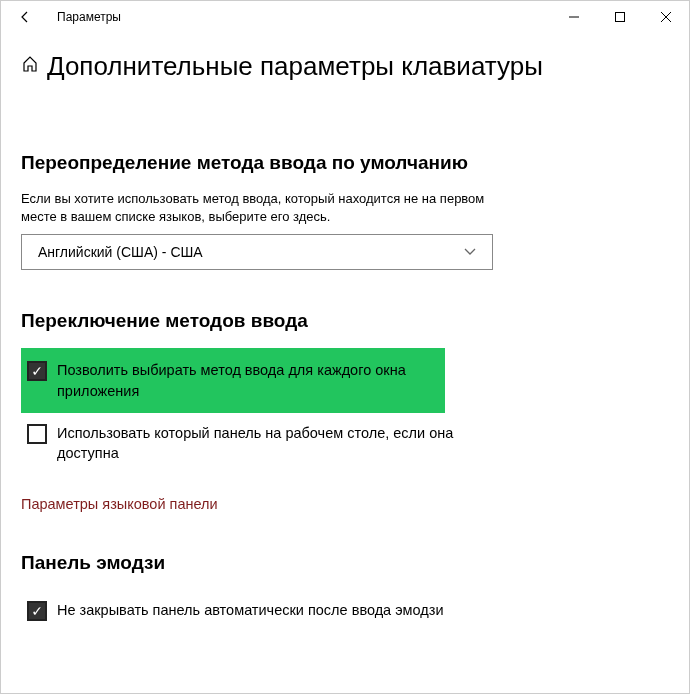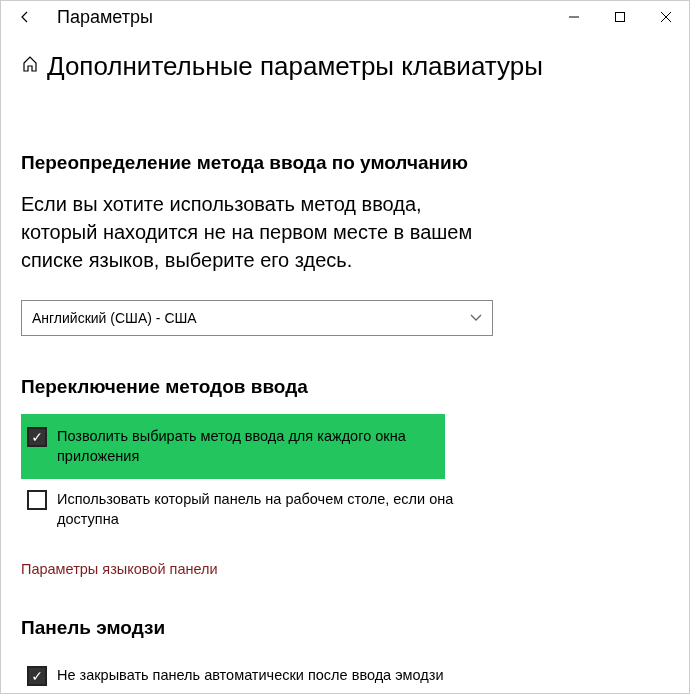--- a/index.html
+++ b/index.html
@@ -1,31 +1,31 @@
 <!DOCTYPE html>
 <html><head>
   <meta charset="utf-8">
   <style>
     * { box-sizing: border-box; margin: 0; padding: 0; }
     body { font-family: "Segoe UI", Tahoma, sans-serif; background: #fff; color: #000; width: 690px; height: 694px; overflow: hidden; border: 1px solid #ccc; }
     .titlebar { height: 32px; display: flex; align-items: center; padding: 0 0 0 8px; }
     .titlebar .back { width: 32px; height: 32px; display: flex; align-items: center; justify-content: center; font-size: 16px; }
-    .titlebar .title { flex: 1; font-size: 18px; padding-left: 16px; }
+    .titlebar .title { flex: 1; font-size: 12px; padding-left: 16px; }
     .winbtn { width: 46px; height: 32px; display: flex; align-items: center; justify-content: center; }
     .winbtn svg { stroke: #000; }
 
     .content { padding: 18px 20px; }
     .page-header { display: flex; align-items: center; gap: 8px; margin-bottom: 70px; }
     .home-icon { font-size: 18px; }
     .page-title { font-size: 26px; font-weight: 400; }
 
     .section-title { font-size: 19px; font-weight: 700; margin-bottom: 16px; margin-top: 20px; }
-    .section-desc { font-size: 20px; line-height: 1.4; margin-bottom: 26px; max-width: 480px; }
+    .section-desc { font-size: 13px; line-height: 1.4; margin-bottom: 8px; max-width: 480px; }
 
-    .combo { width: 472px; height: 36px; border: 1px solid #888; display: flex; align-items: center; padding: 0 10px; font-size: 14px; justify-content: space-between; margin-bottom: 40px; }
+    .combo { width: 472px; height: 36px; border: 1px solid #888; display: flex; align-items: center; padding: 0 16px; font-size: 14px; justify-content: space-between; margin-bottom: 40px; }
     .chev { font-size: 10px; color: #444; }
 
     .checkbox-row { display: flex; align-items: flex-start; gap: 10px; padding: 10px 6px; font-size: 14.5px; max-width: 440px; }
     .checkbox-row.highlight { background: #22c55e; width: 424px; padding: 12px 6px; }
     .cb { width: 20px; height: 20px; border: 2px solid #222; flex-shrink: 0; display: flex; align-items: center; justify-content: center; margin-top: 1px; }
     .cb.checked { background: #333; }
     .cb.checked::after { content: "✓"; color: #fff; font-size: 14px; line-height: 1; }
     .checkbox-row .lbl { line-height: 1.4; padding-top: 0px; }
 
     .section2 { margin-top: 8px; }

